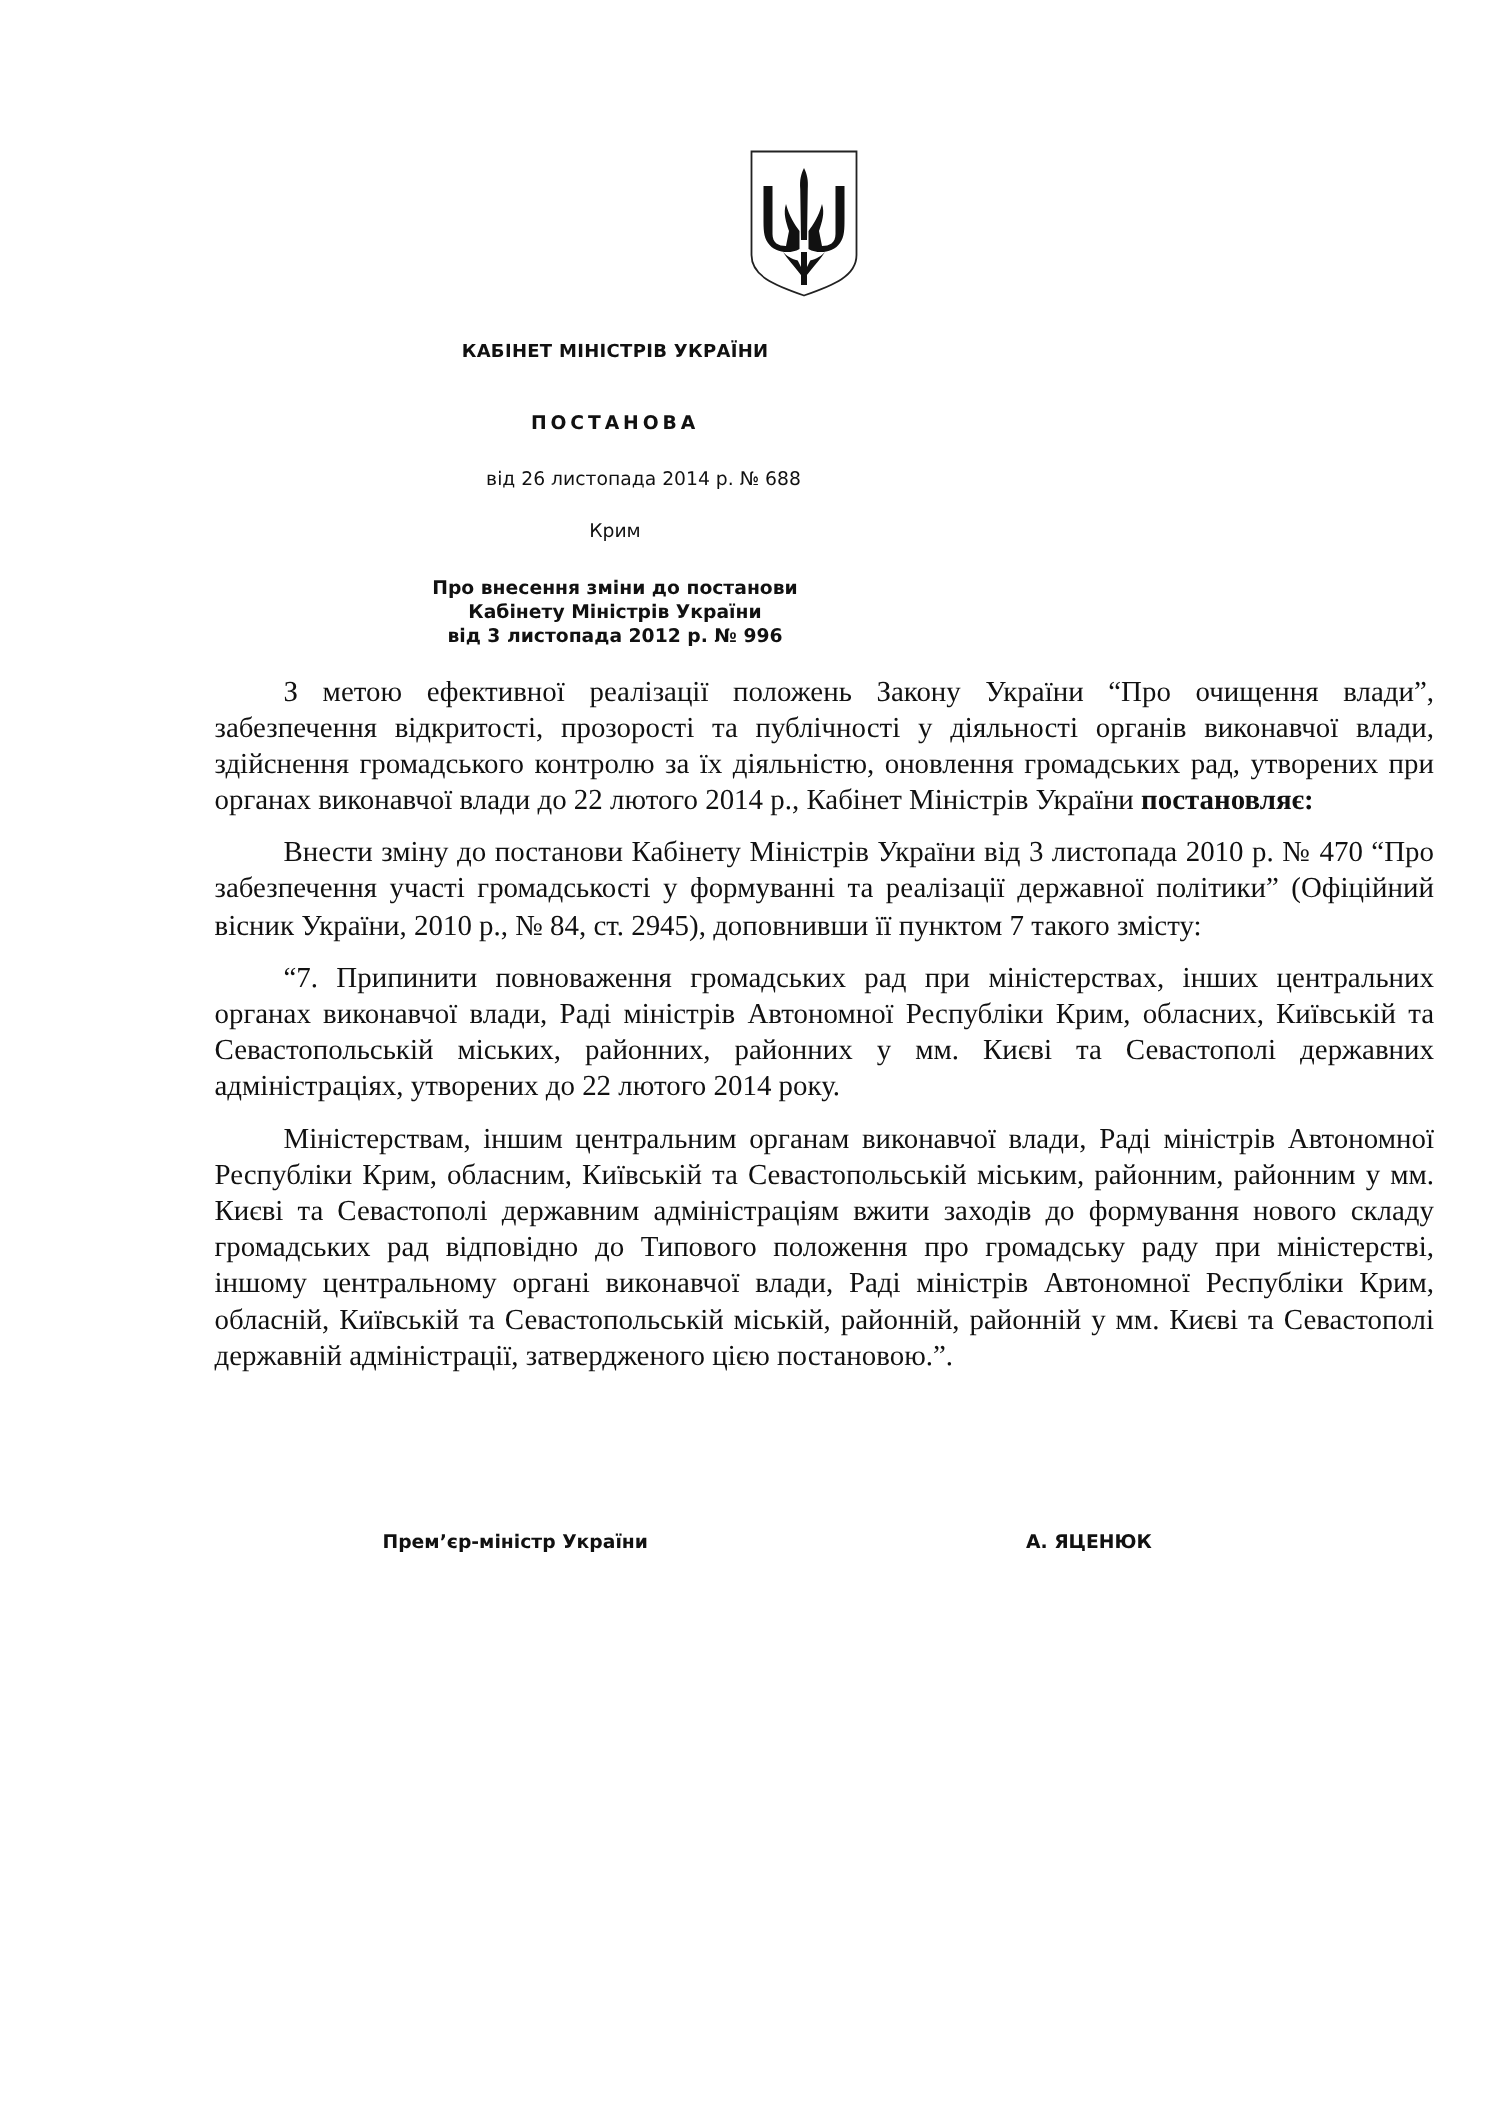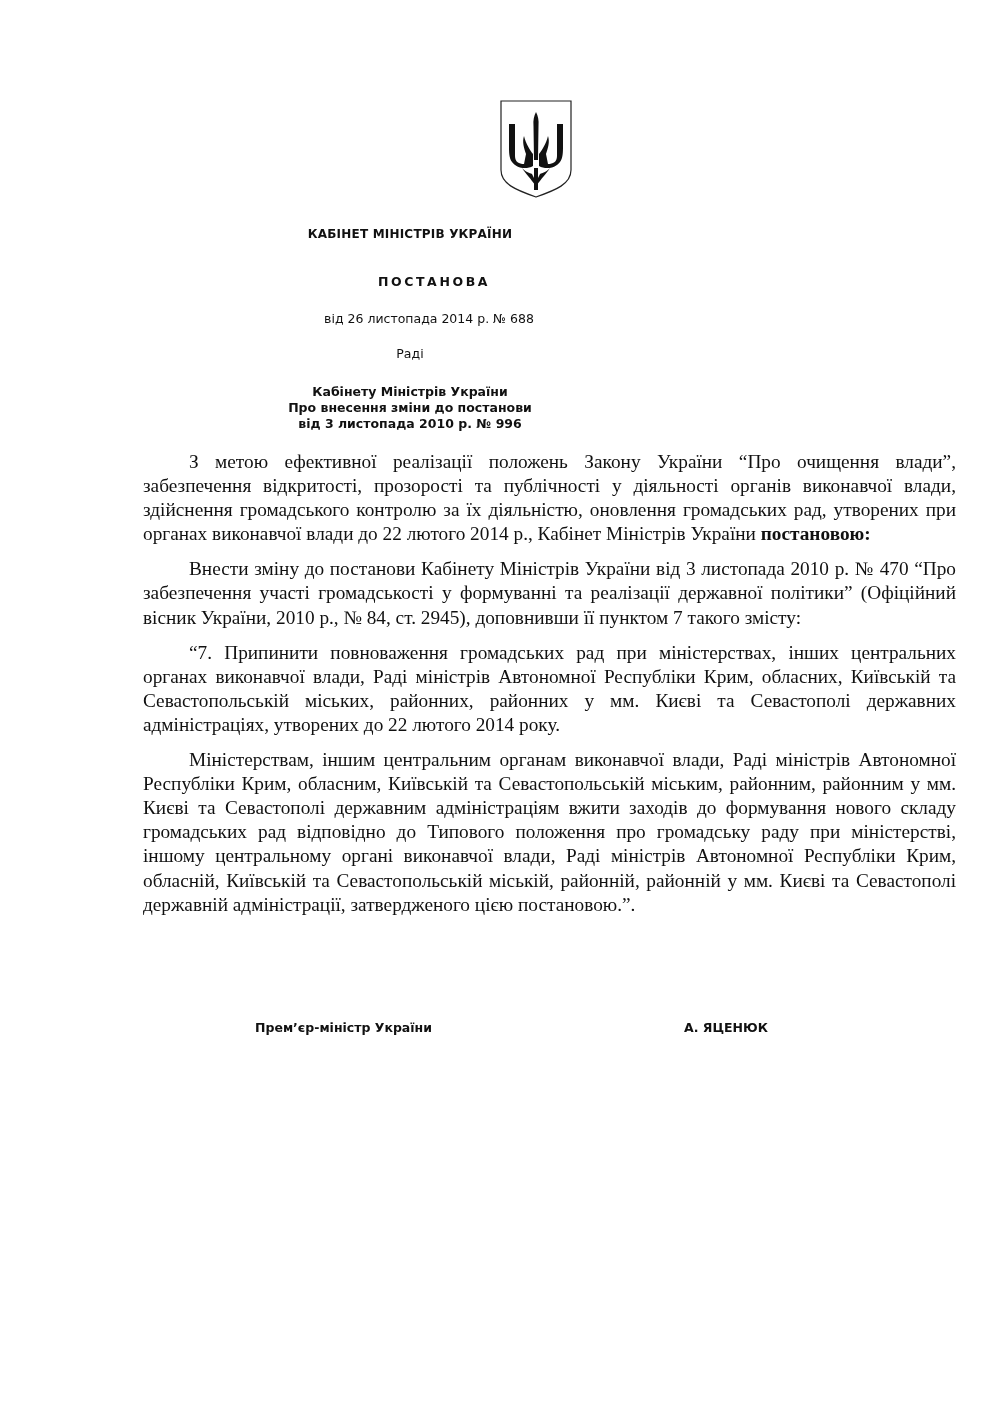--- a/index.html
+++ b/index.html
@@ -39,21 +39,20 @@
       top: 227px;
       font-size: 12px;
       font-weight: bold;
       letter-spacing: 0.2px;
     }
     .doctype {
       top: 274px;
       font-size: 12.5px;
       font-weight: bold;
       letter-spacing: 2.6px;
-      padding-left: 24px;
     }
     .date {
       top: 311px;
       font-size: 12.5px;
       margin-left: 19px;
     }
     .city {
       top: 346px;
       font-size: 12.5px;
     }
@@ -120,30 +119,30 @@
     <path d="M65,26 L59,26 L59,58 C59,64 55,66 50,66 L48,56 C50,50 52,44 50,38 C48,46 44,52 41,56 L41,68 C48,72 58,70 62,64 C65,60 65,54 65,48 Z" fill="#111111"></path>
 
     <path d="M24,70 C28,76 32,80 38,88 C44,80 48,76 52,70 C48,74 44,76 38,76 C32,76 28,74 24,70 Z" fill="#111111"></path>
     <path d="M33,74 L38,84 L43,74 Z" fill="#ffffff"></path>
     <path d="M36,70 L40,70 L40,92 L36,92 Z" fill="#111111"></path>
   </svg>
 
   <div class="center-line org">КАБІНЕТ МІНІСТРІВ УКРАЇНИ</div>
   <div class="center-line doctype">ПОСТАНОВА</div>
   <div class="center-line date">від 26 листопада 2014 р. № 688</div>
-  <div class="center-line city">Раді</div>
+  <div class="center-line city">Крим</div>
 
   <div class="center-line title">
+    <div>Про внесення зміни до постанови</div>
     <div>Кабінету Міністрів України</div>
-    <div>Про внесення зміни до постанови</div>
-    <div>від 3 листопада 2010 р. № 996</div>
+    <div>від 3 листопада 2012 р. № 996</div>
   </div>
 
   <div class="body-text">
-    <p><span>З метою ефективної реалізації положень Закону України “Про очищення влади”, забезпечення відкритості, прозорості та публічності у діяльності органів виконавчої влади, здійснення громадського контролю за їх діяльністю, оновлення громадських рад, утворених при органах виконавчої влади до 22 лютого 2014 р., Кабінет Міністрів України </span><strong>постановою:</strong></p>
+    <p><span>З метою ефективної реалізації положень Закону України “Про очищення влади”, забезпечення відкритості, прозорості та публічності у діяльності органів виконавчої влади, здійснення громадського контролю за їх діяльністю, оновлення громадських рад, утворених при органах виконавчої влади до 22 лютого 2014 р., Кабінет Міністрів України </span><strong>постановляє:</strong></p>
     <p>Внести зміну до постанови Кабінету Міністрів України від 3 листопада 2010 р. № 470 “Про забезпечення участі громадськості у формуванні та реалізації державної політики” (Офіційний вісник України, 2010 р., № 84, ст. 2945), доповнивши її пунктом 7 такого змісту:</p>
     <p>“7. Припинити повноваження громадських рад при міністерствах, інших центральних органах виконавчої влади, Раді міністрів Автономної Республіки Крим, обласних, Київській та Севастопольській міських, районних, районних у мм. Києві та Севастополі державних адміністраціях, утворених до 22 лютого 2014 року.</p>
     <p>Міністерствам, іншим центральним органам виконавчої влади, Раді міністрів Автономної Республіки Крим, обласним, Київській та Севастопольській міським, районним, районним у мм. Києві та Севастополі державним адміністраціям вжити заходів до формування нового складу громадських рад відповідно до Типового положення про громадську раду при міністерстві, іншому центральному органі виконавчої влади, Раді міністрів Автономної Республіки Крим, обласній, Київській та Севастопольській міській, районній, районній у мм. Києві та Севастополі державній адміністрації, затвердженого цією постановою.”.</p>
   </div>
 
   <div class="signature">
     <span class="sig-title">Прем’єр-міністр України</span>
     <span class="sig-name">А. ЯЦЕНЮК</span>
   </div>
 

